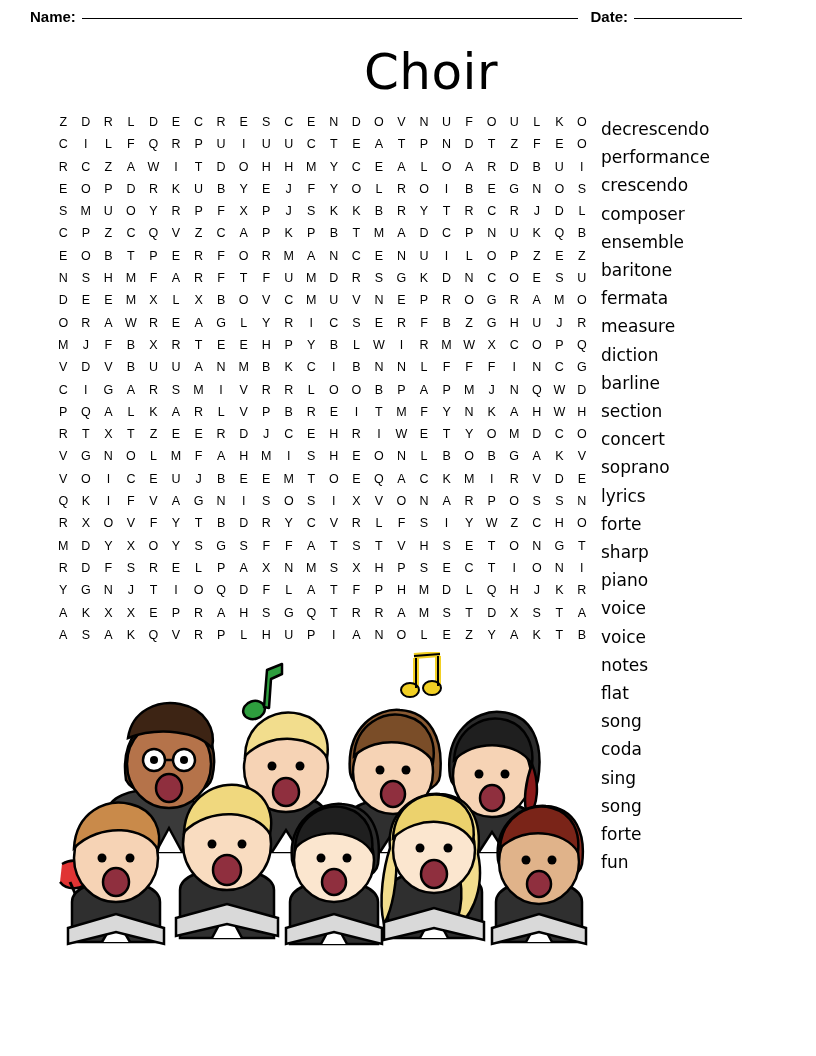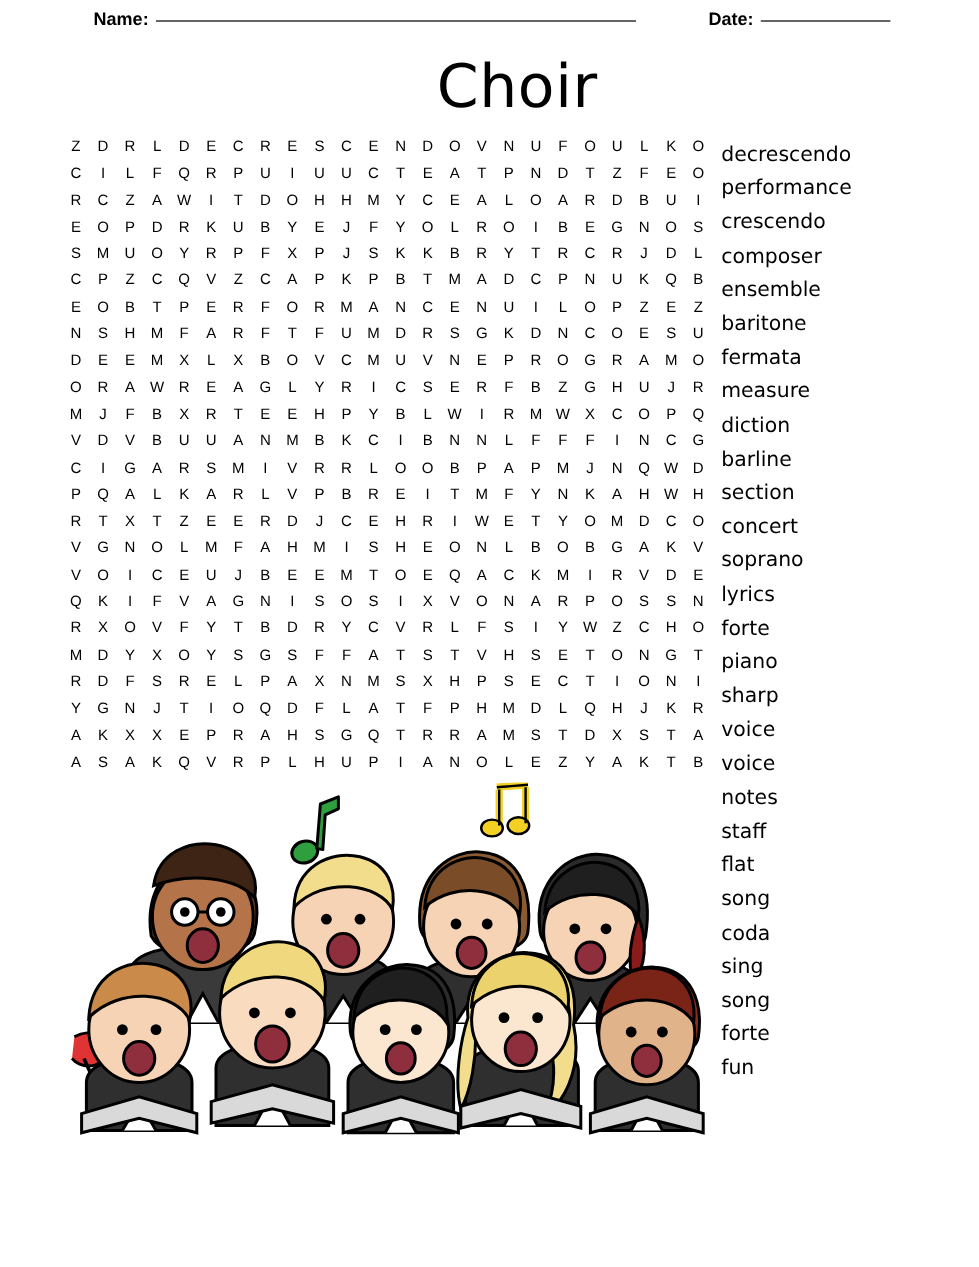--- a/index.html
+++ b/index.html
@@ -20,21 +20,21 @@
   
   .header-line {
     display: flex;
     align-items: baseline;
     padding: 8px 74px 0 30px;
     font-size: 15px;
     font-weight: bold;
     gap: 6px;
     white-space: nowrap;
   }
-  .hdr-label { font-weight: bold; font-size: 15px; margin-left: 48px; }
+  .hdr-label { font-weight: bold; font-size: 15px; }
   .hdr-rule {
     border-bottom: 1.4px solid #000;
     height: 0;
     position: relative;
     top: -3px;
   }
   .hdr-rule.name { flex: 1 1 auto; min-width: 40px; margin-right: 6px; }
   .hdr-rule.date { width: 108px; }
   
   .title {
@@ -882,26 +882,25 @@
         <div class="word">baritone</div>
         <div class="word">fermata</div>
         <div class="word">measure</div>
         <div class="word">diction</div>
         <div class="word">barline</div>
         <div class="word">section</div>
         <div class="word">concert</div>
         <div class="word">soprano</div>
         <div class="word">lyrics</div>
         <div class="word">forte</div>
+        <div class="word">sharp</div>
         <div class="word">piano</div>
-        <div class="word">sharp</div>
         <div class="word">voice</div>
         <div class="word">voice</div>
         <div class="word">notes</div>
-        <div class="word">staff</div>
         <div class="word">flat</div>
         <div class="word">song</div>
         <div class="word">coda</div>
         <div class="word">sing</div>
         <div class="word">song</div>
         <div class="word">forte</div>
         <div class="word">fun</div>
       </div>
   </div>
 </div>

